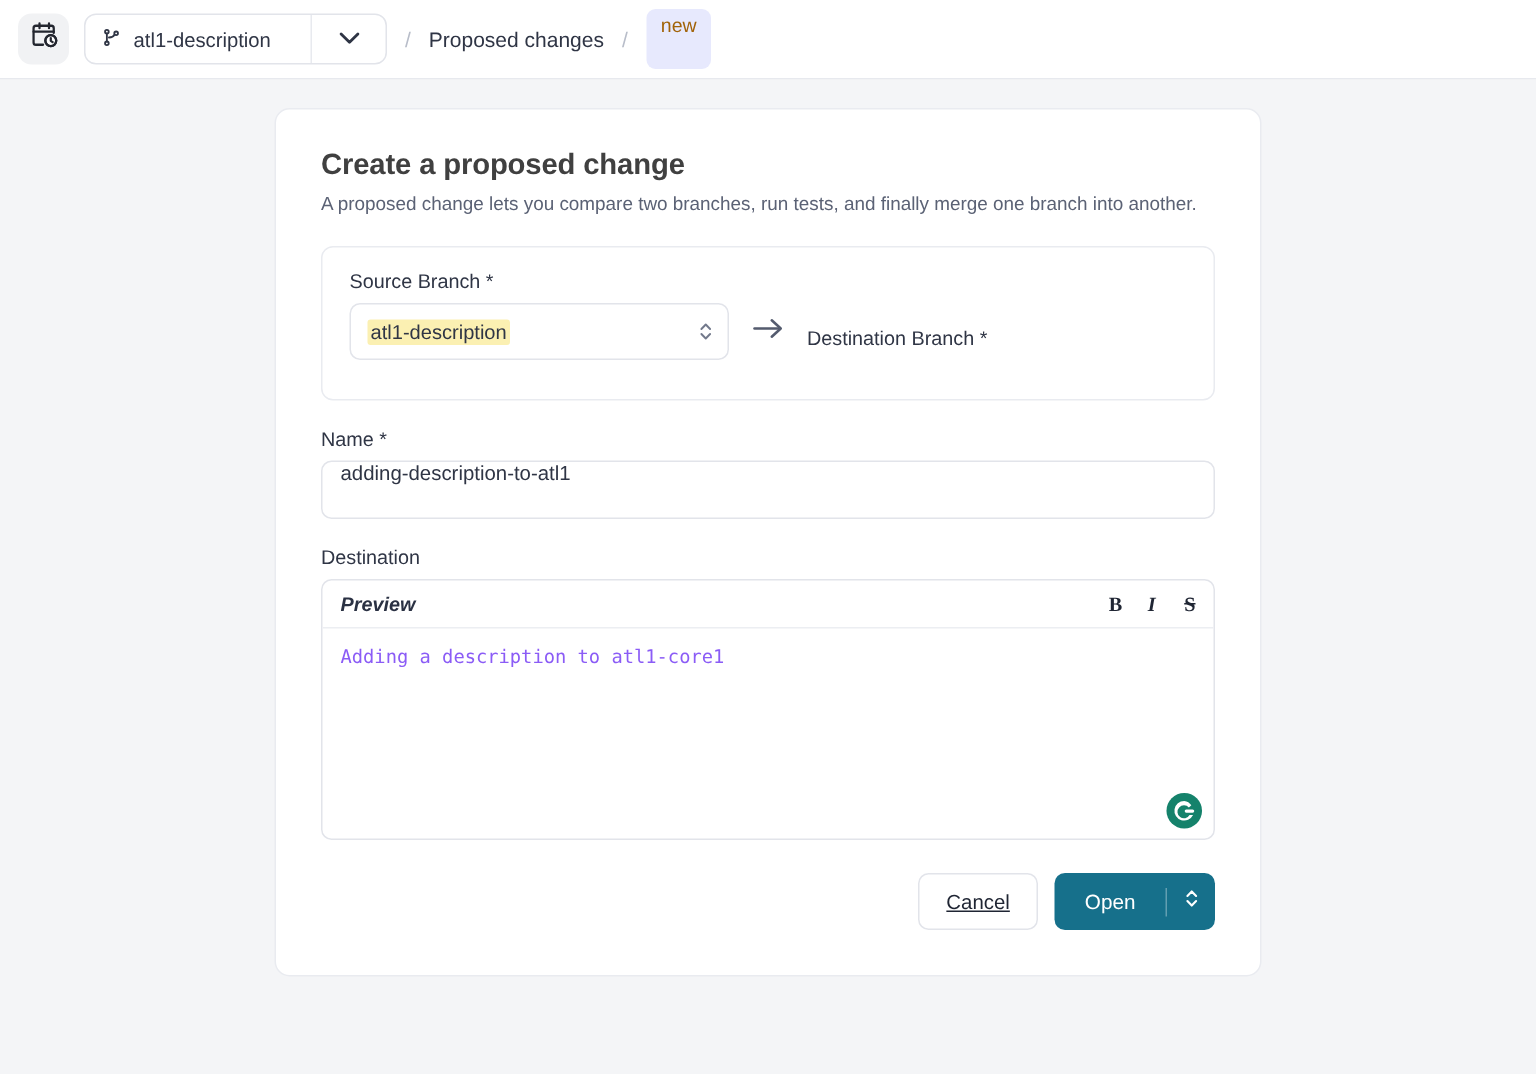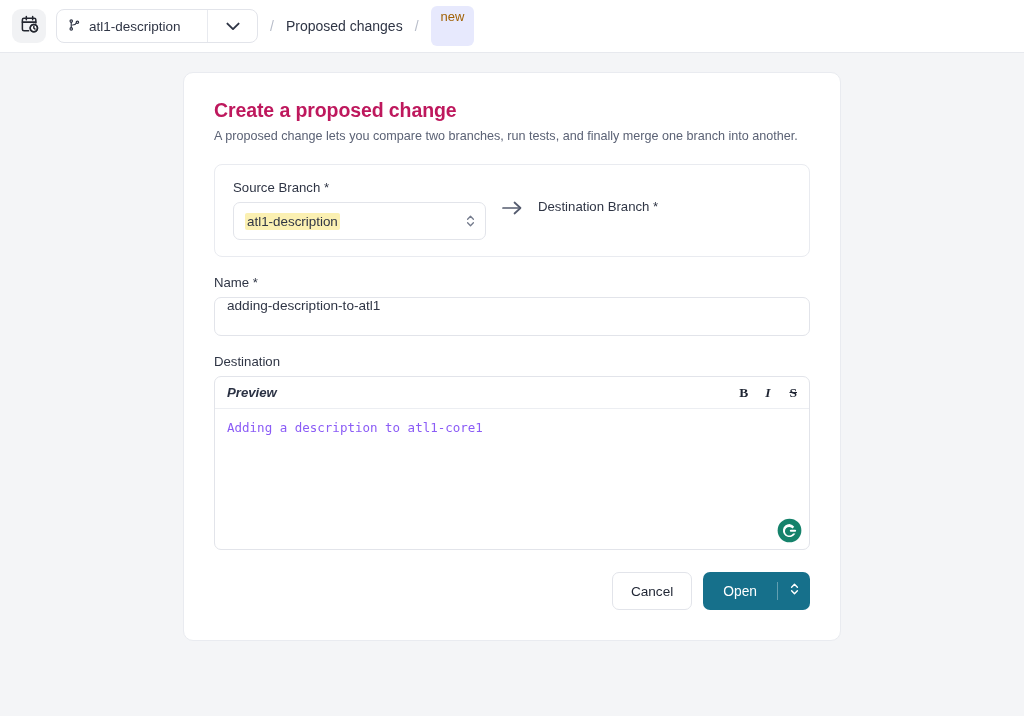--- a/index.html
+++ b/index.html
@@ -89,37 +89,37 @@
   .card {
     width: 658px;
     background: #ffffff;
     border: 1px solid #e9ebf0;
     border-radius: 10px;
     padding: 26px 30px 30px;
   }
   .card-title {
     font-size: 19.5px;
     font-weight: bold;
-    color: #be185d;
+    color: #404040;
     margin: 0 0 7px;
     letter-spacing: -0.1px;
   }
   .card-sub {
     font-size: 12.6px;
     color: #5b6275;
     margin: 0 0 21px;
   }
 
   
   .branch-panel {
     border: 1px solid #e9ebf0;
     border-radius: 8px;
-    padding: 15px 18px 16px;
-    display: flex;
-    align-items: center;
+    padding: 15px 18px 26px;
+    display: flex;
+    align-items: flex-end;
     gap: 0;
   }
   .field-col { flex: 1 1 0; min-width: 0; }
   .f-label {
     display: block;
     font-size: 13.2px;
     color: #2f3545;
     margin-bottom: 7px;
   }
   .sel {
@@ -251,20 +251,21 @@
     border: 1px solid #e2e4ea;
     border-radius: 7px;
     background: #ffffff;
     color: #1f2533;
     font-size: 13.6px;
     display: flex;
     align-items: center;
     justify-content: center;
     padding: 0 18px;
     font-family: "Liberation Sans", sans-serif;
+    text-decoration: underline;
   }
   .btn-split {
     display: flex;
     align-items: center;
     height: 38px;
     border-radius: 7px;
     overflow: hidden;
     background: #16708b;
   }
   .btn-split .primary {

